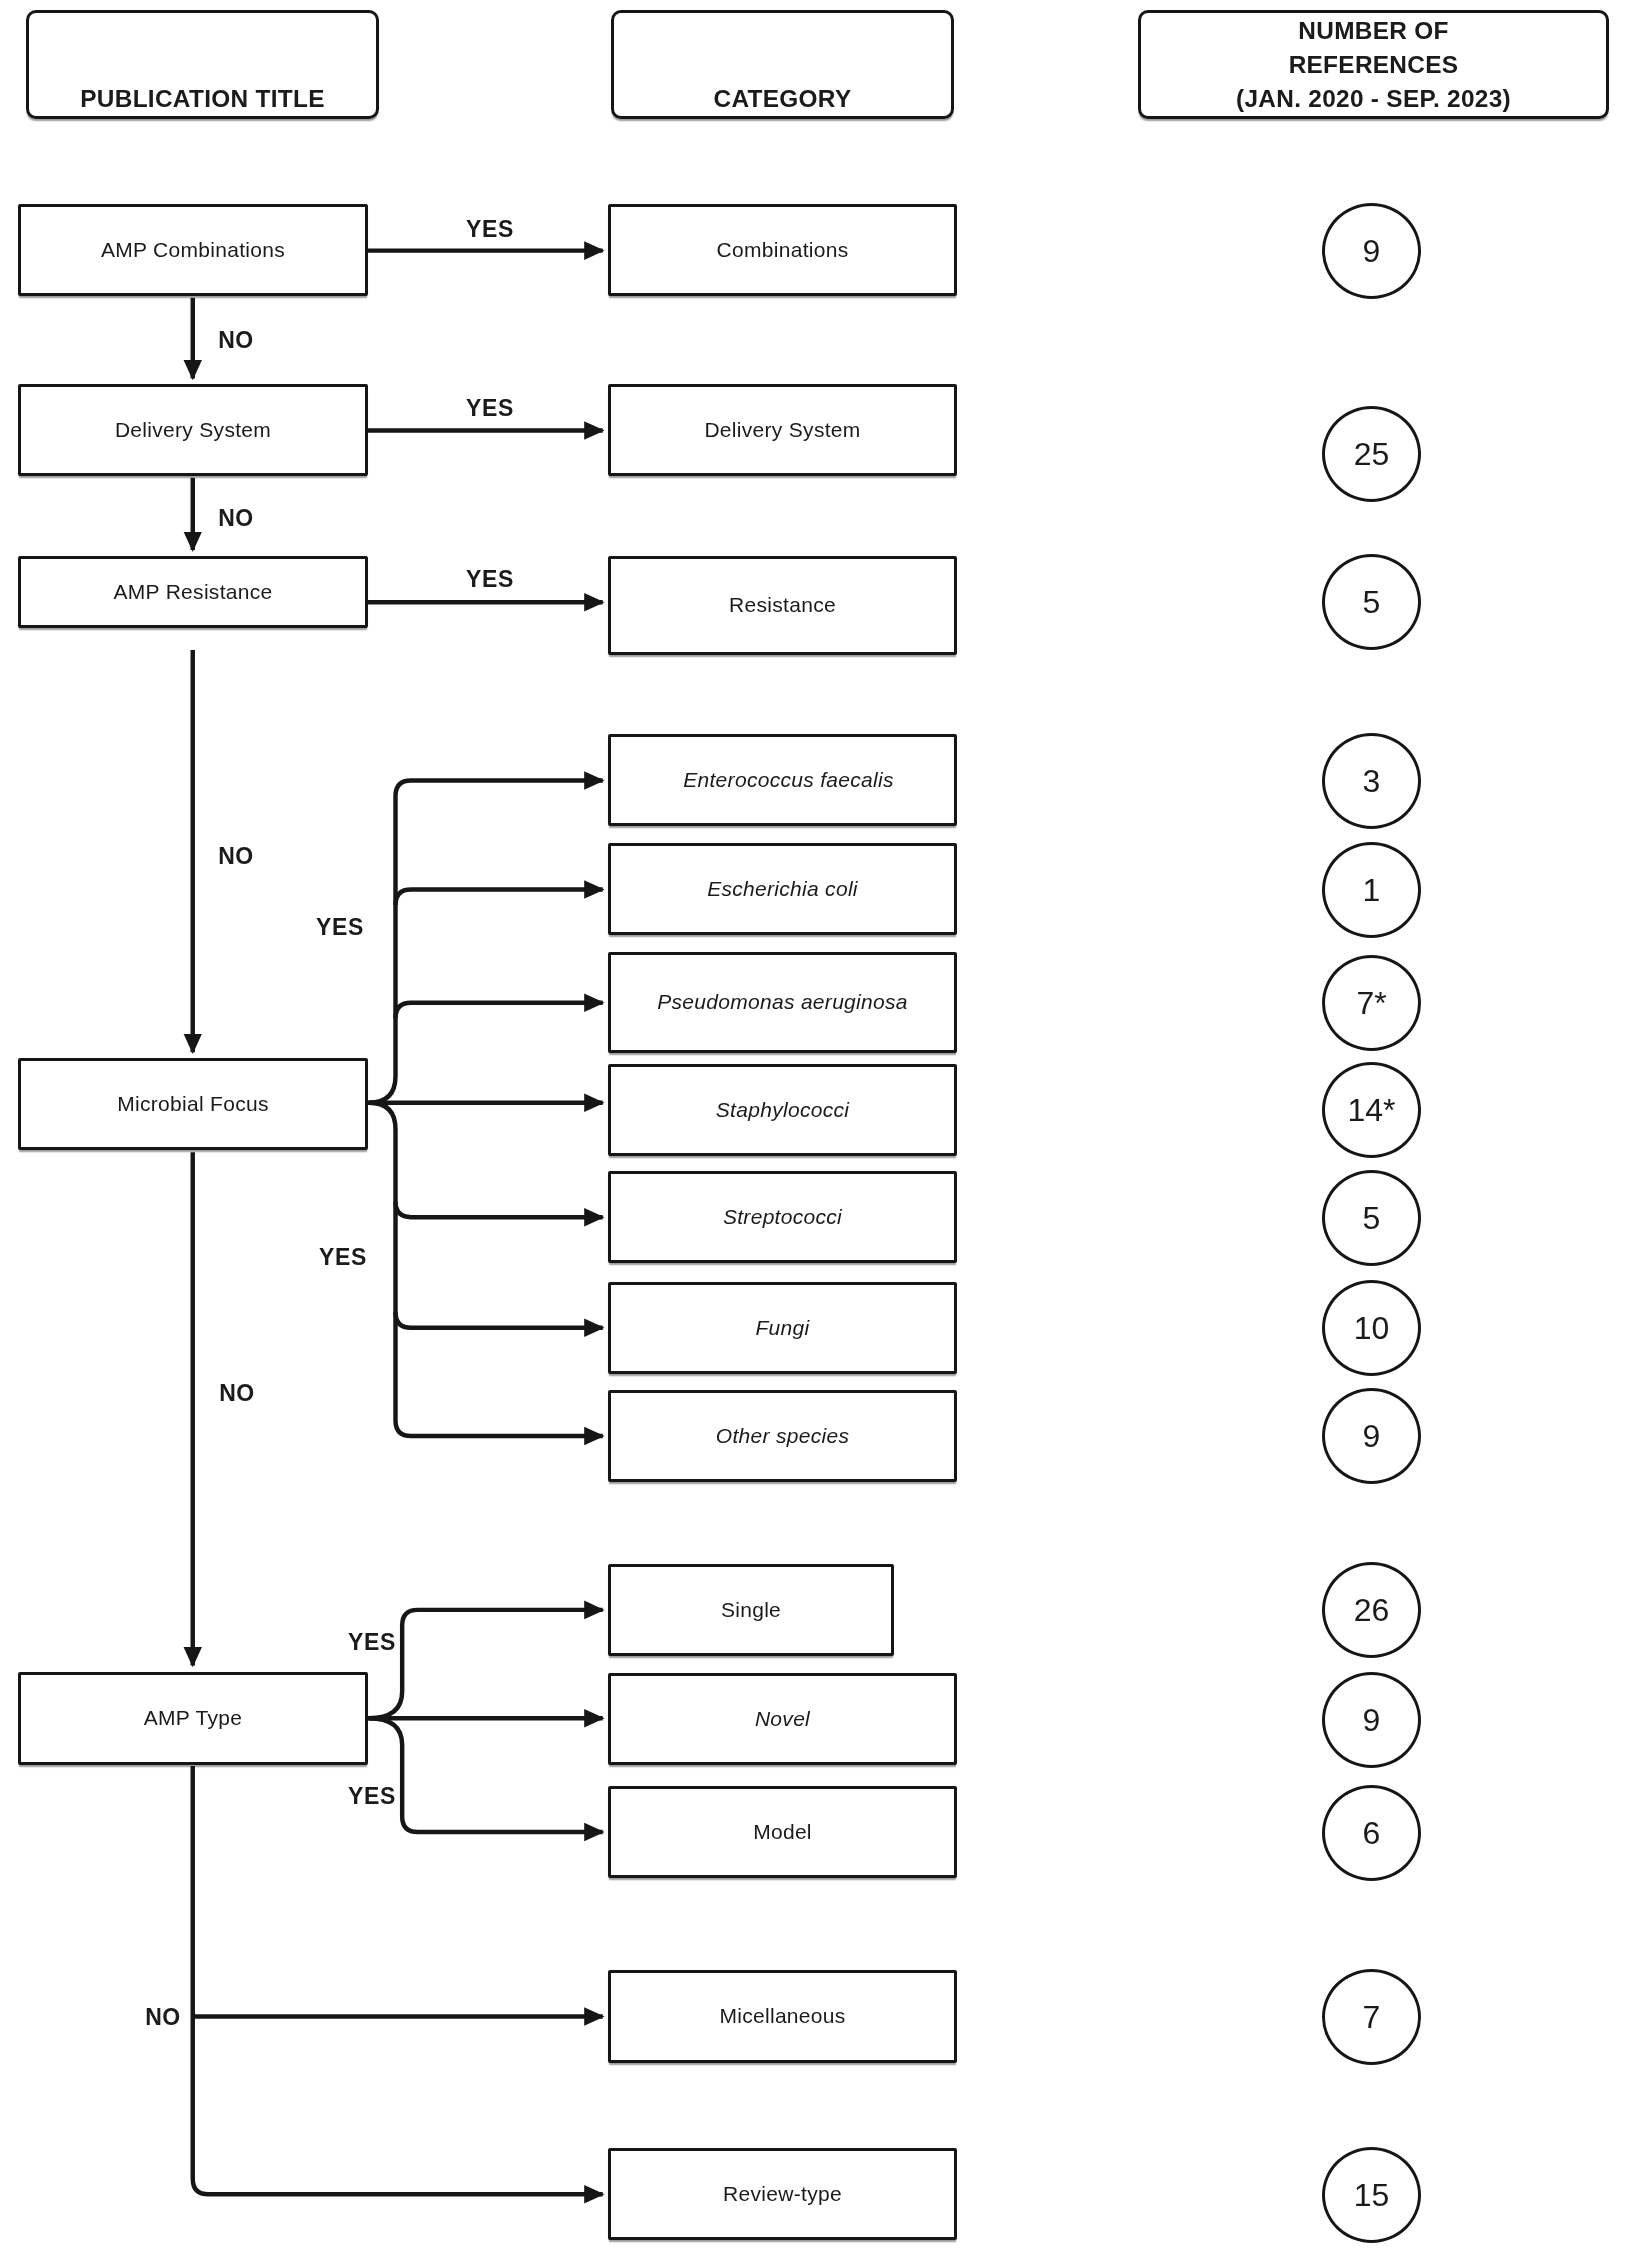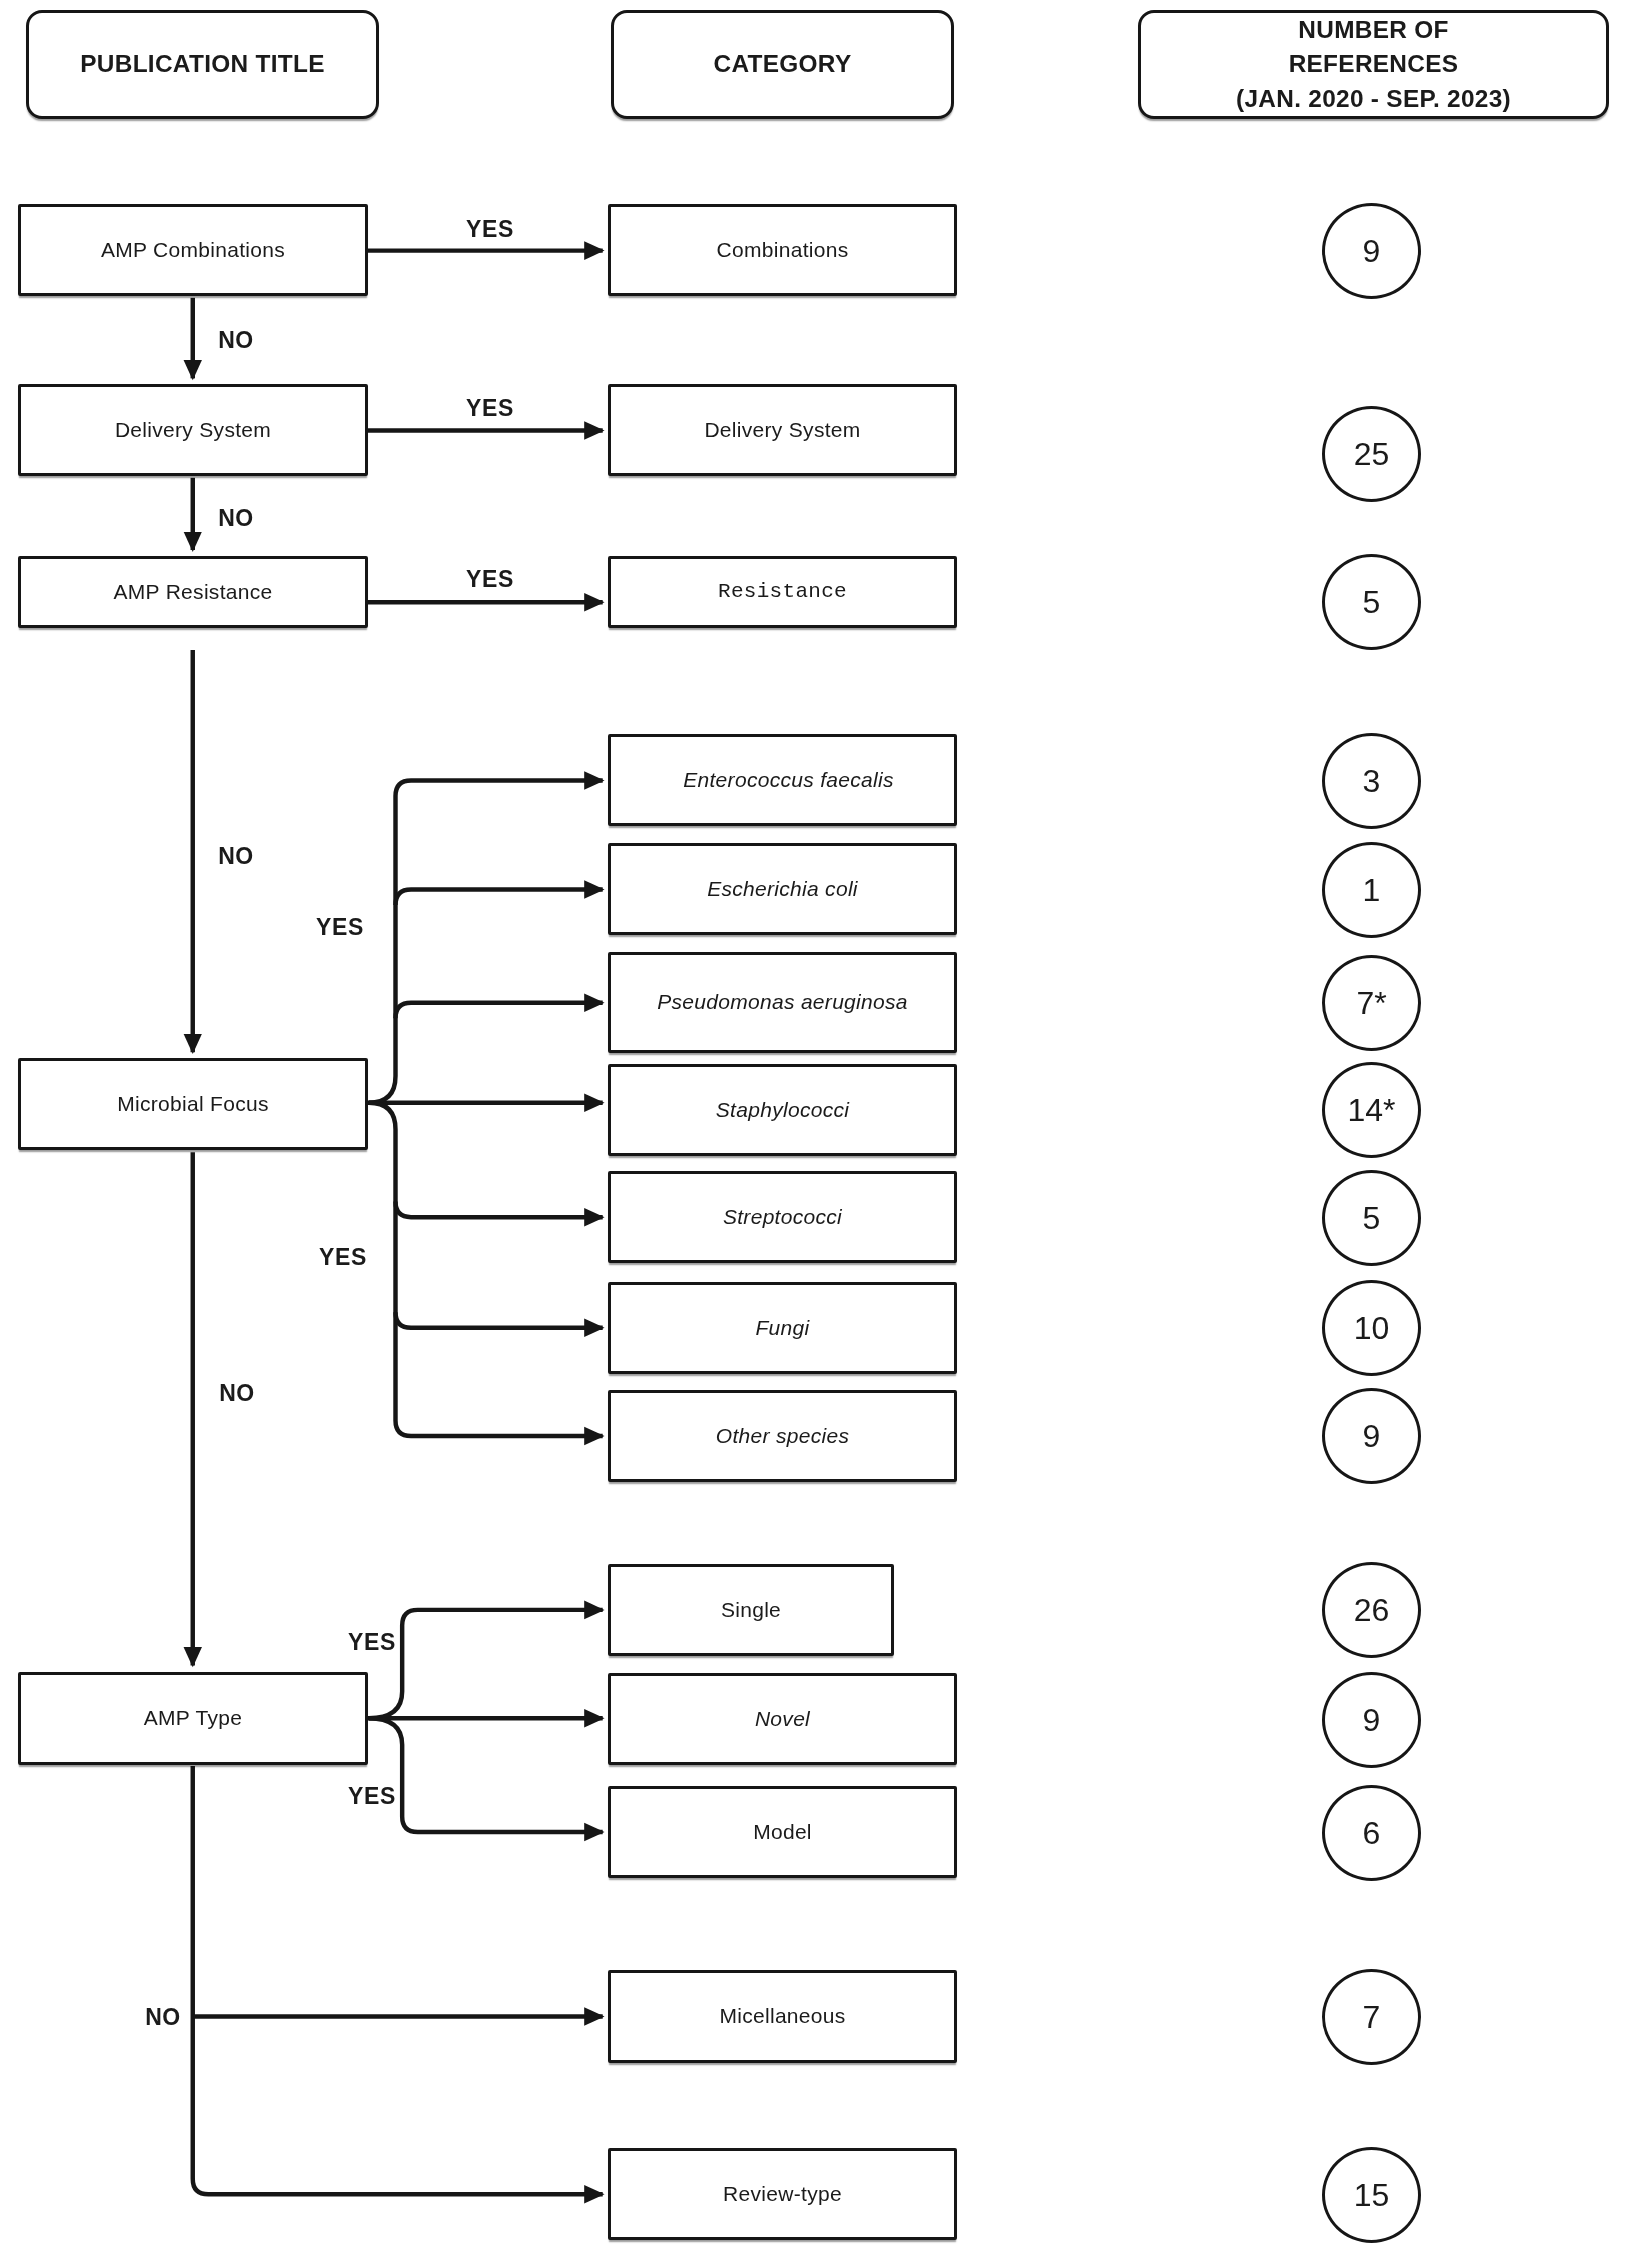--- a/index.html
+++ b/index.html
@@ -3,21 +3,21 @@
 <meta charset="utf-8">
 <style>
   html,body{margin:0;padding:0;background:#ffffff;}
   body{width:1627px;height:2261px;font-family:"Liberation Sans",sans-serif;color:#1b1b1b;}
   .canvas{position:relative;width:1627px;height:2261px;background:#ffffff;overflow:hidden;}
   svg.wires{position:absolute;left:0;top:0;width:1627px;height:2261px;}
   .node{position:absolute;box-sizing:border-box;background:#ffffff;border:3.9px solid #161616;
         border-radius:2px;display:flex;align-items:center;justify-content:center;text-align:center;
         font-size:21px;letter-spacing:0.3px;line-height:1.15;
         box-shadow:0 3.3px 1.7px -1.7px rgba(0,0,0,.40);}
-  .header{font-weight:bold;font-size:24.4px;border-radius:16px;line-height:1.4;letter-spacing:0.3px;}
+  .header{font-weight:bold;font-size:24.4px;border-radius:10px;line-height:1.4;letter-spacing:0.3px;align-items:flex-end;}
   .species{font-style:italic;}
   .inner{display:block;max-width:311px;}
   .narrow{max-width:261px;}
   .circle{position:absolute;box-sizing:border-box;background:#ffffff;border:3.9px solid #161616;
           border-radius:50%;display:flex;align-items:center;justify-content:center;font-size:32px;}
   .lbl{position:absolute;font-weight:bold;font-size:23px;letter-spacing:0.6px;
        transform:translate(-50%,-50%);white-space:nowrap;}
 </style>
 </head>
 <body>
@@ -79,21 +79,21 @@
   <div class="node" style="left:18px;top:1672px;width:350px;height:93px;">
     <span>AMP Type</span>
   </div>
 
   <div class="node" style="left:608px;top:204px;width:349px;height:92px;">
     <span>Combinations</span>
   </div>
   <div class="node" style="left:608px;top:384px;width:349px;height:92px;">
     <span>Delivery System</span>
   </div>
-  <div class="node" style="left:608px;top:556px;width:349px;height:72px;font-family:Liberation Mono, monospace;">
+  <div class="node" style="left:608px;top:556px;width:349px;height:99px;">
     <span>Resistance</span>
   </div>
   <div class="node species" style="left:608px;top:734px;width:349px;height:92px;padding-left:12px;">
     <span>Enterococcus faecalis</span>
   </div>
   <div class="node species" style="left:608px;top:843px;width:349px;height:92px;">
     <span>Escherichia coli</span>
   </div>
   <div class="node species" style="left:608px;top:952px;width:349px;height:101px;">
     <span class="inner narrow">Pseudomonas aeruginosa</span>

